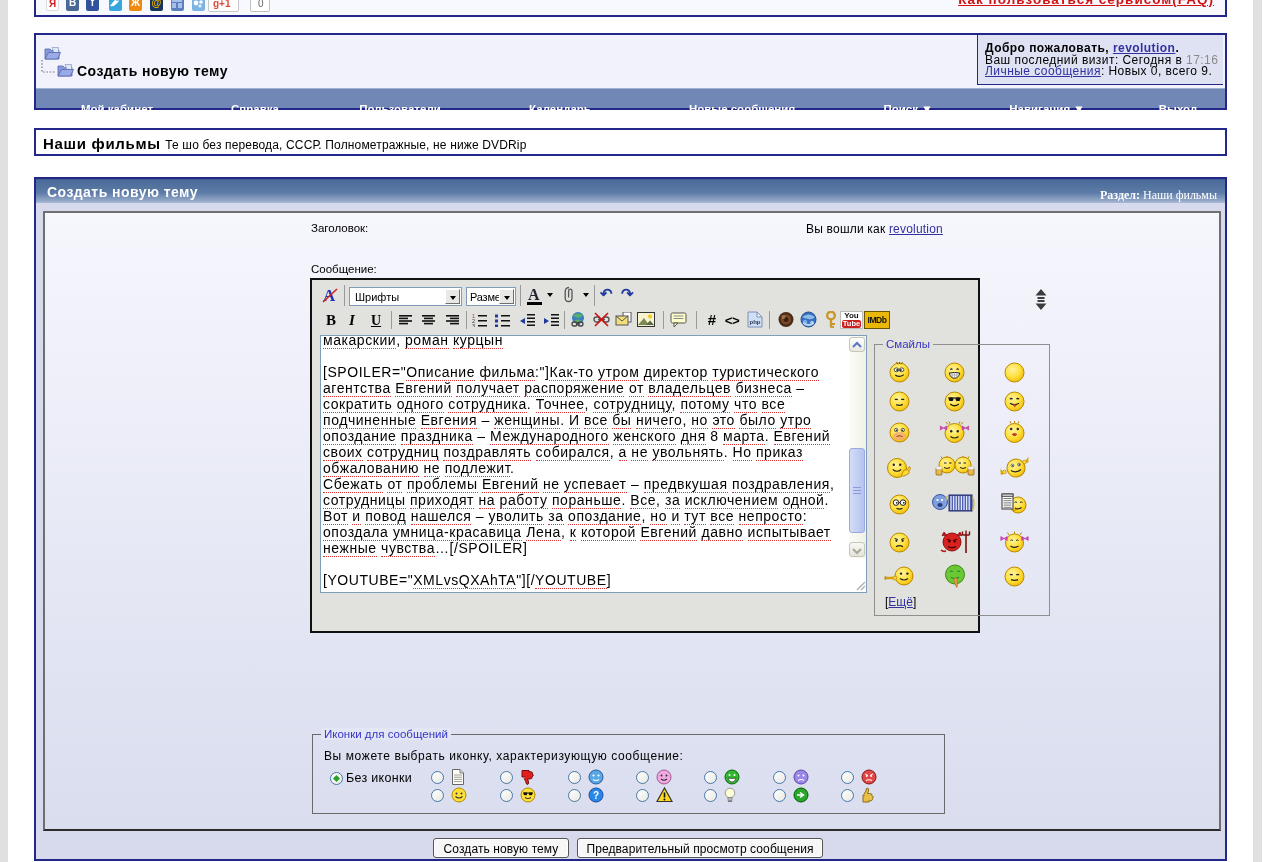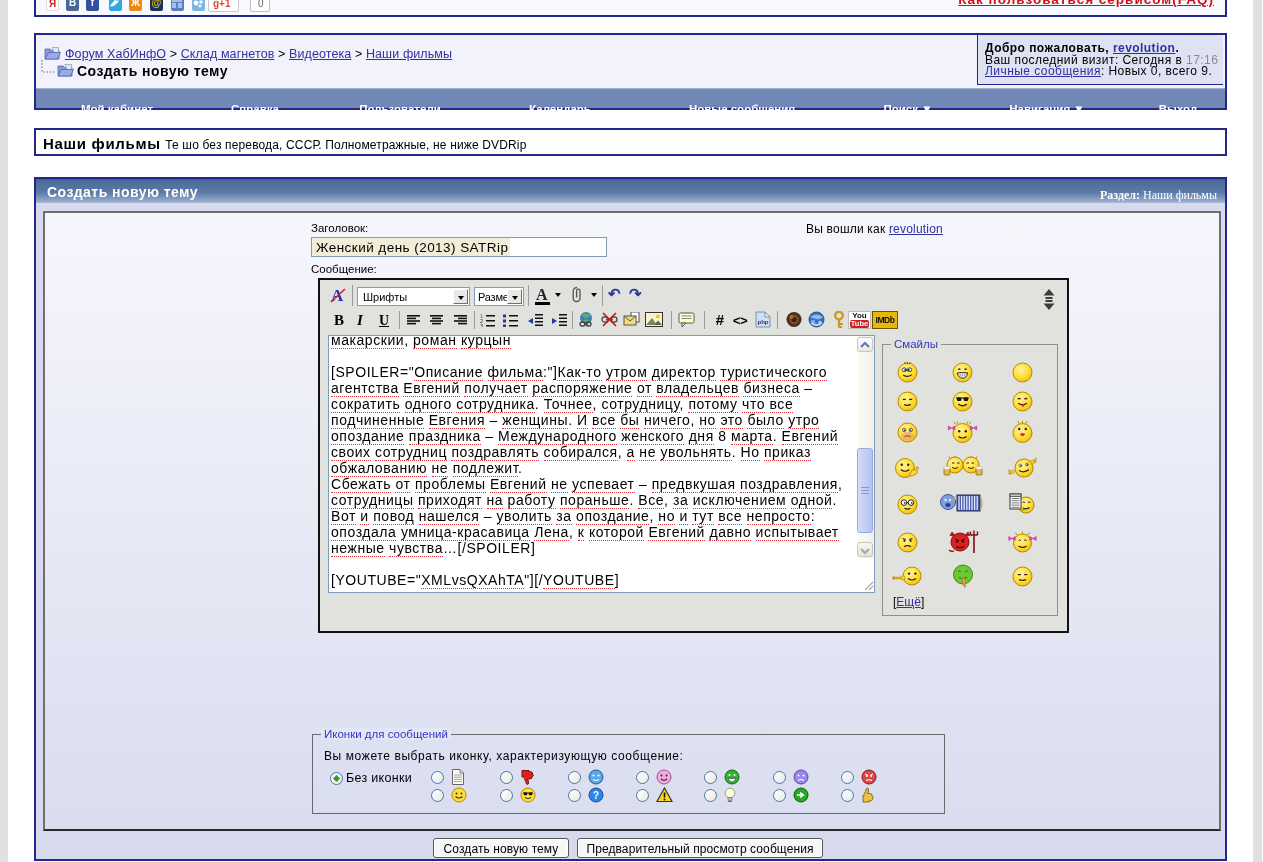--- a/index.html
+++ b/index.html
@@ -24,21 +24,21 @@
 
 #box4{top:177px;height:684px;background:#d7daec;}
 #phead{position:absolute;left:0;top:0;right:0;height:24px;background:linear-gradient(#4a6b9b,#54739f 30%,#5d7ba8 55%,#93a7c7 90%,#abbad7 100%);border-top:1px solid #3f618f;}
 #phead .lt{position:absolute;left:11px;top:4px;color:#fff;font-weight:bold;font-size:14px;letter-spacing:.45px;}
 #phead .rt{position:absolute;right:8px;top:8px;color:#fff;font-size:12px;font-family:Liberation Serif, serif;}
 #inner{position:absolute;left:7px;top:32px;width:1178px;height:620px;border:2px solid #6f6f6f;border-bottom-color:#2b2b2b;background:linear-gradient(#f6f6fd,#d9ddee);}
 
 .lbl{font-size:11.5px;color:#000;}
 #titleinput{left:311px;top:237px;width:296px;height:20px;background:#fff;border:1px solid #7f9db9;font-size:13.5px;letter-spacing:.45px;}
 
-#ed{left:310px;top:278px;width:751px;height:355px;background:#e1e1dd;border:2px solid #111;margin-left:8px;}
+#ed{left:310px;top:278px;width:670px;height:355px;background:#e1e1dd;border:2px solid #111;}
 .sep{position:absolute;width:1px;background:#9a9a9a;}
 .ddl{position:absolute;height:19px;background:#fff;border:1px solid #7f9db9;font-size:11px;color:#000;}
 .ddl .ar{position:absolute;right:1px;top:1px;bottom:1px;width:15px;background:#e8e8e4;border:1px solid #fff;border-right-color:#707070;border-bottom-color:#707070;}
 .ddl .ar:after{content:"";position:absolute;left:4px;top:6px;border:3px solid transparent;border-top:4px solid #000;}
 #ta{position:absolute;left:8px;top:55px;width:547px;height:258px;border:1px solid #7f9db9;background:#fff;overflow:hidden;}
 #tatext{position:absolute;left:2px;top:-4px;width:542px;font-size:14px;line-height:16px;color:#000;letter-spacing:.55px;white-space:nowrap;}
 #tatext i{font-style:normal;border-bottom:1px dotted #e03333;}
 
 #smiliesbox{left:874px;top:344px;width:176px;height:272px;border:1px solid #8f8f8f;}
 .leg{position:absolute;top:-7px;left:8px;background:#e1e1dd;padding:0 3px;font-size:11.5px;color:#3535c4;}
@@ -110,23 +110,20 @@
     <b>Добро пожаловать, <a href="#">revolution</a>.</b><br>
     Ваш последний визит: Сегодня в <span style="color:#8b8b8b">17:16</span><br>
     <a href="#">Личные сообщения</a>: Новых 0, всего 9.
   </div>
   <div id="crumb1" style="position:absolute;left:0px;top:0px;width:900px;height:56px;">
   <svg width="17" height="15" viewBox="0 0 17 15" style="position:absolute;left:8px;top:11px;">
 <path d="M1 3 L6 3 L7.5 4.5 L15 4.5 L15 13 L1 13 Z" fill="#8898dd" stroke="#5566aa" stroke-width=".8"></path>
 <path d="M8 1.5 L14.5 1.5 L14.5 7 L10 7 Z" fill="#dce8f5" stroke="#8899bb" stroke-width=".7"></path>
 <path d="M1 13 L4.5 6.5 L16.5 6.5 L13.5 13 Z" fill="#99aae6" stroke="#5566aa" stroke-width=".8"></path>
 </svg>
-  <div style="position:absolute;left:29px;top:12px;font-size:12.5px;letter-spacing:.1px;white-space:nowrap;">
-    <a href="#">Форум ХабИнфО</a> <b style="font-weight:normal;">&gt;</b> <a href="#">Склад магнетов</a> <b style="font-weight:normal;">&gt;</b> <a href="#">Видеотека</a> <b style="font-weight:normal;">&gt;</b> <a href="#">Наши фильмы</a>
-  </div>
   <svg width="18" height="16" viewBox="0 0 18 16" style="position:absolute;left:5px;top:25px;">
           <path d="M1 0 L1 12 L14 12" fill="none" stroke="#777" stroke-width="1.2" stroke-dasharray="1.5,1.8"></path>
         </svg>
   <svg width="17" height="15" viewBox="0 0 17 15" style="position:absolute;left:21px;top:28px;">
 <path d="M1 3 L6 3 L7.5 4.5 L15 4.5 L15 13 L1 13 Z" fill="#8898dd" stroke="#5566aa" stroke-width=".8"></path>
 <path d="M8 1.5 L14.5 1.5 L14.5 7 L10 7 Z" fill="#dce8f5" stroke="#8899bb" stroke-width=".7"></path>
 <path d="M1 13 L4.5 6.5 L16.5 6.5 L13.5 13 Z" fill="#99aae6" stroke="#5566aa" stroke-width=".8"></path>
 </svg>
   <div style="position:absolute;left:41px;top:28px;font-size:14px;font-weight:bold;letter-spacing:.45px;white-space:nowrap;">Создать новую тему</div>
 </div>
@@ -149,24 +146,20 @@
 <div class="abs box" id="box4">
   <div id="phead">
     <span class="lt">Создать новую тему</span>
     <span class="rt"><b>Раздел:</b> <a href="#" style="color:#fff;text-decoration:none;">Наши фильмы</a></span>
   </div>
   <div id="inner"></div>
 </div>
 
 <div class="abs lbl" style="left:311px;top:222px;">Заголовок:</div>
 <div class="abs" style="left:806px;top:222px;font-size:12px;letter-spacing:.2px;">Вы вошли как <a href="#">revolution</a></div>
-<div class="abs" id="titleinput">
-      <span style="position:absolute;left:0;top:0;bottom:0;width:198px;background:#f2edd8;"></span>
-      <span style="position:absolute;left:4px;top:2px;">Женский день (2013) SATRip</span>
-    </div>
 <div class="abs lbl" style="left:311px;top:263px;">Сообщение:</div>
 
 <div class="abs" id="ed">
   <div id="edtb" style="position:absolute;left:0;top:0;width:747px;height:53px;">
         <div style="position:absolute;left:9px;top:6px;width:19px;height:19px;">
           <span style="position:absolute;left:2px;top:0px;font-family:'Liberation Serif',serif;font-weight:bold;font-size:17px;color:#2233bb;">A</span>
           <svg width="19" height="19" style="position:absolute;left:0;top:0;">
             <line x1="2" y1="16" x2="16" y2="3" stroke="#cc2222" stroke-width="1.6"></line>
           </svg>
         </div>

